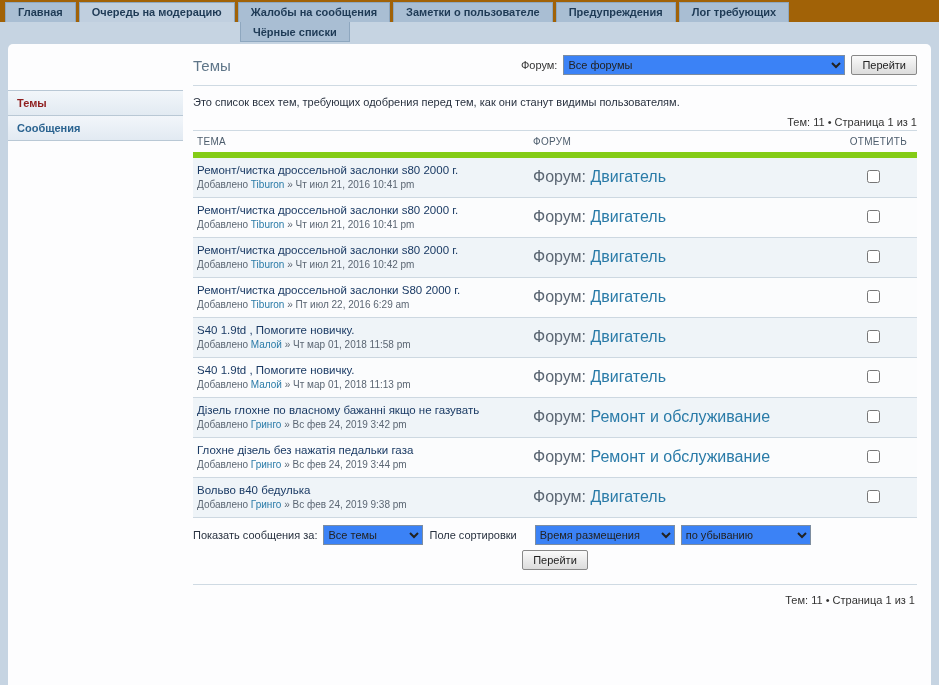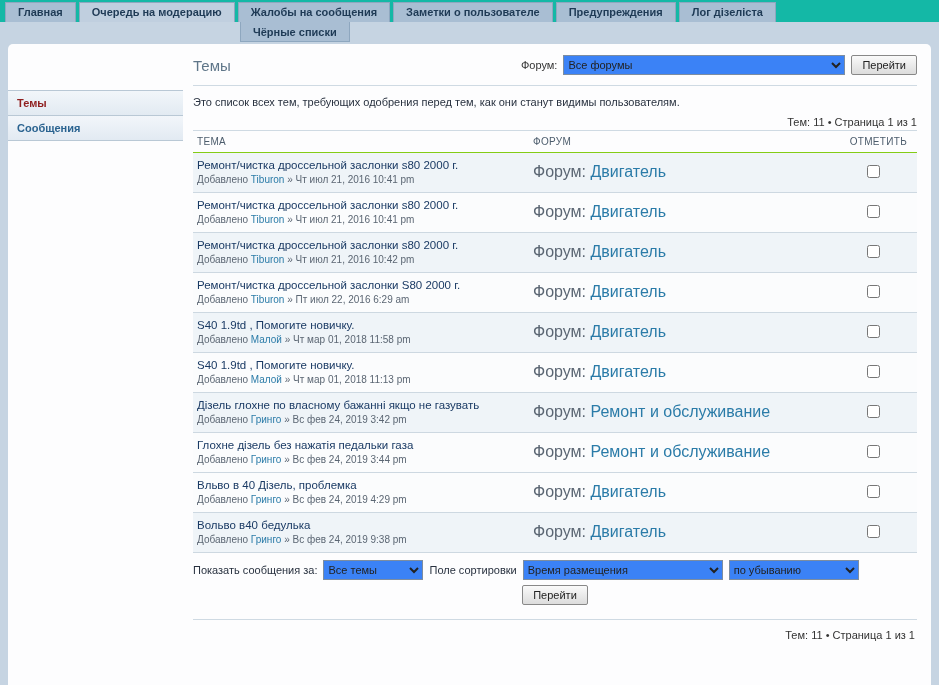--- a/index.html
+++ b/index.html
@@ -5,21 +5,21 @@
   * { box-sizing: border-box; margin: 0; padding: 0; }
   html, body { width: 939px; height: 685px; overflow: hidden; }
   body {
     font-family: "Liberation Sans", sans-serif;
     font-size: 11px;
     background: #c6d4e2;
     color: #28313f;
   }
   
   .tabrow1 {
-    height: 22px; background: #14b8a6;
+    height: 22px; background: #a16207;
     display: flex; align-items: flex-end;
     padding: 2px 0 0 5px; gap: 3px;
   }
   .tabrow2 {
     height: 22px; background: #c6d4e2;
     display: flex; align-items: flex-start;
     padding: 0 0 0 240px; gap: 3px;
   }
   .tab {
     display: inline-block;
@@ -83,21 +83,21 @@
   .count-line { text-align: right; color: #333; }
   .count-line.top { margin: 8px 0 2px; }
   .count-line.bottom { margin-top: 14px; border-top: 1px solid #cfdae3; padding: 9px 2px 10px 0; }
   
   .topics-table { width: 100%; border-collapse: collapse; margin-top: 2px; }
   .topics-table th {
     text-align: left; font-size: 10px; font-weight: normal;
     color: #4c5c6c; letter-spacing: 0.3px;
     padding: 5px 4px;
     border-top: 1px solid #cfdae3;
-    border-bottom: 1px solid #84cc16;
+    border-bottom: 6px solid #84cc16;
   }
   th.col-forum { width: 300px; }
   th.col-mark { width: 88px; text-align: right; padding-right: 10px; }
   .topics-table td {
     padding: 6px 4px 7px;
     border-bottom: 1px solid #cdd8e1;
     vertical-align: middle;
   }
   tr.row-even { background: #eff4f8; }
   tr.row-odd { background: #fbfcfd; }
@@ -108,36 +108,36 @@
   }
   .topic-meta { margin-top: 3px; font-size: 10px; color: #5b6673; }
   .author-link, .forum-link { color: #2a7ba8; text-decoration: none; cursor: pointer; }
   td.col-forum { font-size: 16px; color: #5b6673; }
   td.col-mark { text-align: center; }
   input[type="checkbox"] { width: 13px; height: 13px; cursor: pointer; }
   
   .footer-controls { margin-top: 7px; }
   .controls-line { display: flex; align-items: center; gap: 6px; color: #28313f; }
   .controls-line select.display { width: 100px; }
-  .controls-line select.sort-field { width: 200px; }
+  .controls-line select.sort-field { width: 140px; margin-left: 12px; }
   .controls-line select.sort-dir { width: 130px; }
   .controls-go { text-align: center; margin-top: 5px; }
 </style>
 </head>
 <body>
 
 <div class="page">
 
   <nav class="tabrow1">
     <a class="tab">Главная</a>
     <a class="tab active">Очередь на модерацию</a>
     <a class="tab">Жалобы на сообщения</a>
     <a class="tab">Заметки о пользователе</a>
     <a class="tab">Предупреждения</a>
-    <a class="tab">Лог дізеліста</a>
+    <a class="tab">Лог требующих</a>
   </nav>
 
   <nav class="tabrow2">
     <a class="tab">Чёрные списки</a>
   </nav>
 
   <div class="panel">
 
     <aside class="sidebar">
       <a class="side-item active">Темы</a>
@@ -316,38 +316,20 @@
     <td class="col-forum">
       <span>Форум:</span>
       <a class="forum-link">Ремонт и обслуживание</a>
     </td>
     <td class="col-mark">
       <input type="checkbox" style="">
     </td>
   </tr>
 
 
-  <tr class="topic-row row-odd">
-    <td class="col-topic">
-      <a class="topic-title">Вльво в 40 Дізель, проблемка</a>
-      <div class="topic-meta">
-        <span>Добавлено</span>
-        <a class="author-link">Гринго</a>
-        <span>»</span>
-        <span>Вс фев 24, 2019 4:29 pm</span>
-      </div>
-    </td>
-    <td class="col-forum">
-      <span>Форум:</span>
-      <a class="forum-link">Двигатель</a>
-    </td>
-    <td class="col-mark">
-      <input type="checkbox" style="">
-    </td>
-  </tr>
 
   <tr class="topic-row row-even">
     <td class="col-topic">
       <a class="topic-title">Вольво в40 бедулька</a>
       <div class="topic-meta">
         <span>Добавлено</span>
         <a class="author-link">Гринго</a>
         <span>»</span>
         <span>Вс фев 24, 2019 9:38 pm</span>
       </div>

